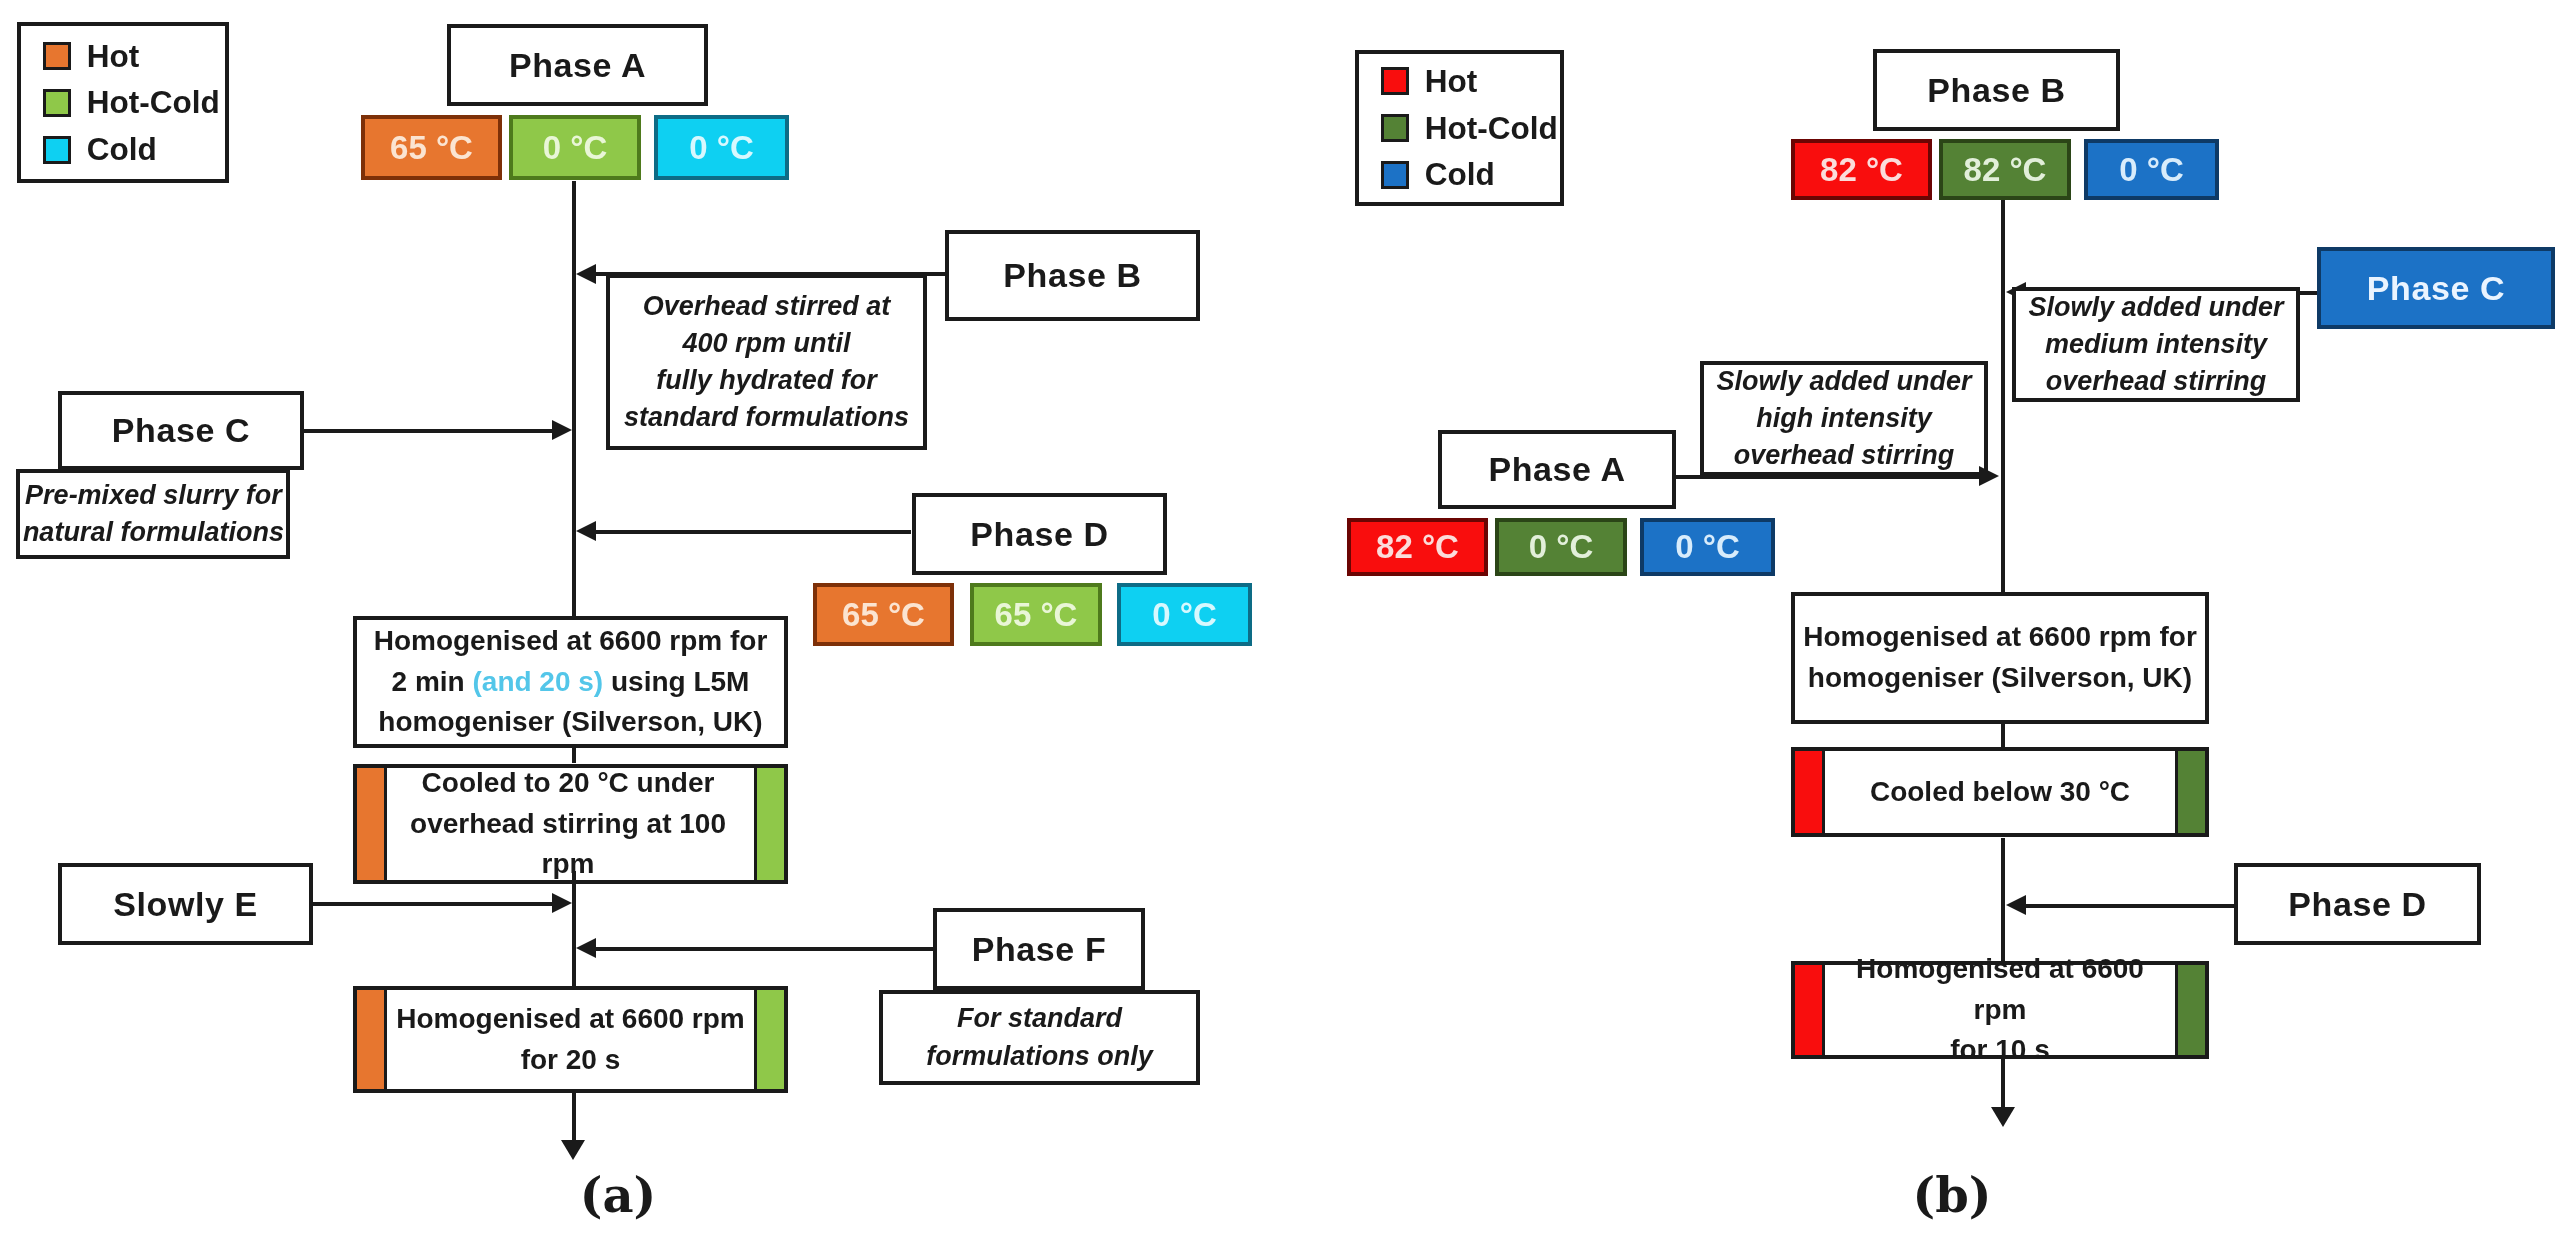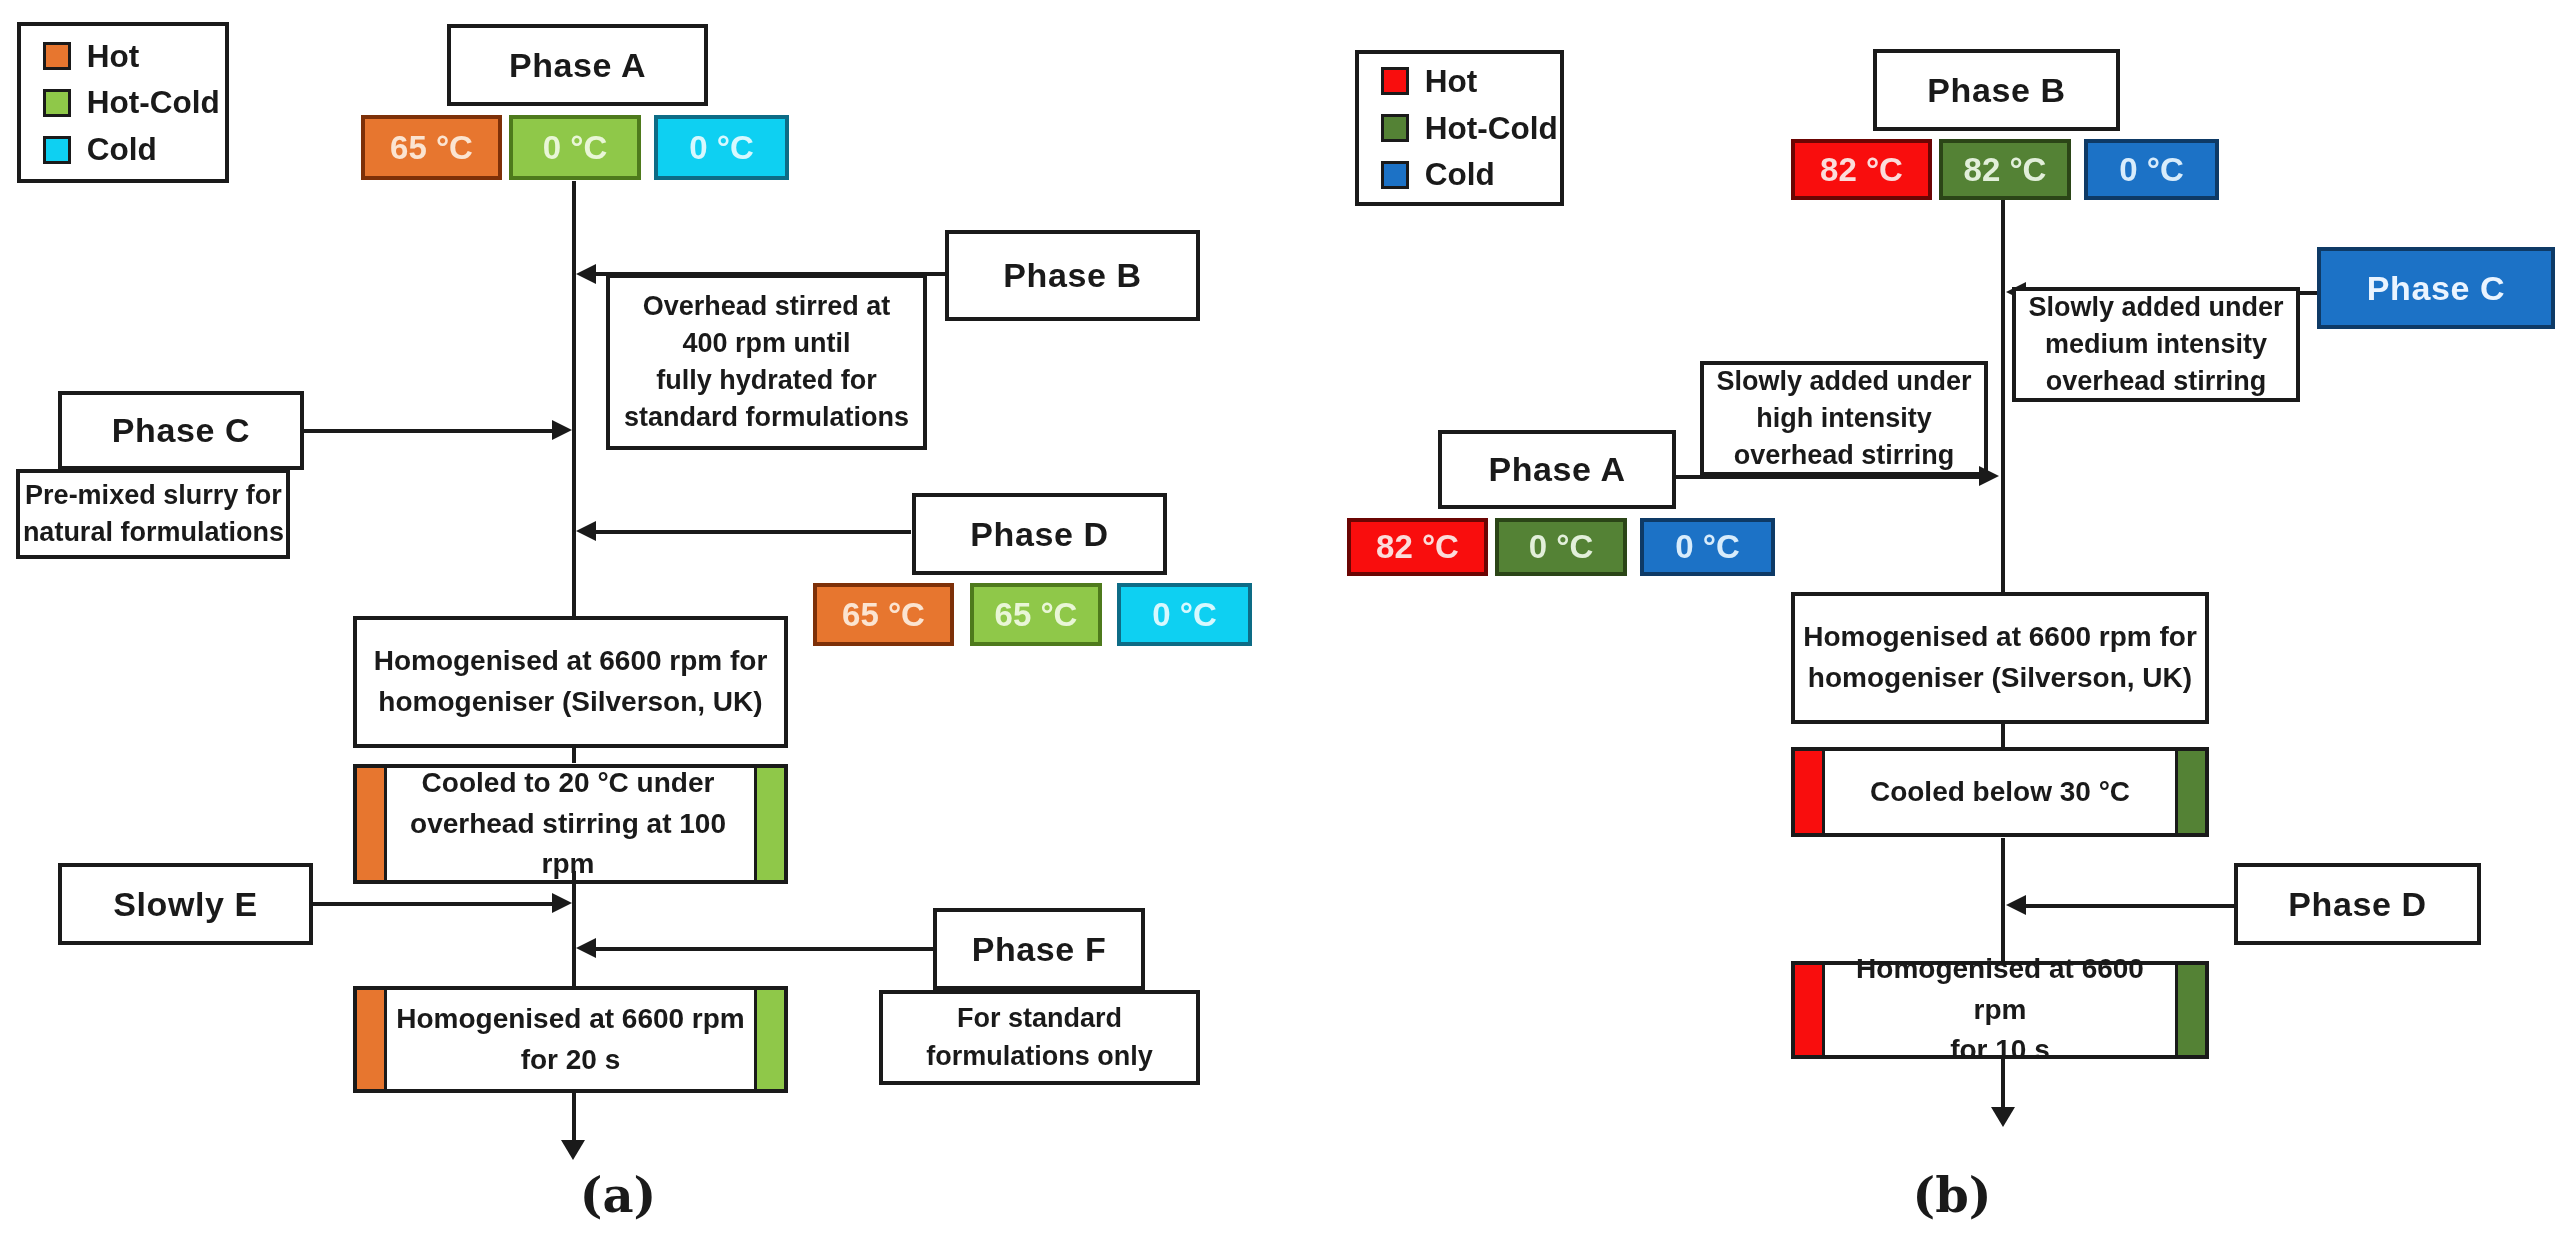--- a/index.html
+++ b/index.html
@@ -1,21 +1,21 @@
 <!DOCTYPE html>
 <html style="font-size:9.7px"><head>
 <meta charset="utf-8">
 <style>
   html,body{margin:0;padding:0;background:#fff;}
   #canvas{position:relative;width:2576px;height:1249px;background:#ffffff;overflow:hidden;
           font-family:"Liberation Sans", sans-serif;color:#1a1a1a;}
   .box{position:absolute;background:#ffffff;border:4.2px solid #1a1a1a;
        display:flex;flex-direction:column;justify-content:center;align-items:center;text-align:center;box-sizing:border-box;}
   .phase-label{font-size:34px;font-weight:700;letter-spacing:0.6px;}
-  .note{font-size:27px;font-weight:600;line-height:1.38;}
+  .note{font-size:27px;font-weight:600;line-height:1.38;font-style:italic;}
   .proc{font-size:28px;font-weight:600;line-height:1.45;}
   .temp{position:absolute;border:4.2px solid #1a1a1a;display:flex;justify-content:center;align-items:center;
         font-size:33px;font-weight:700;box-sizing:border-box;}
   .t-hot-a{border-color:#7d3008;color:#fbe4d1;}
   .t-hc-a{border-color:#4e7a1c;color:#e9f6d7;}
   .t-cold-a{border-color:#0d6c86;color:#d7f8fe;}
   .t-hot-b{border-color:#6b0503;color:#fbdcda;}
   .t-hc-b{border-color:#2b4517;color:#e2efda;}
   .t-cold-b{border-color:#0e3a66;color:#d8ecfb;}
   .phase-blue{border-color:#0e3a66;color:#eaf4ff;}
@@ -103,20 +103,21 @@
       </div>
     <div class="temp t-hc-a" style="left: 970px; top: 583px; width: 132px; height: 63px; background-color: rgb(143, 200, 73);">
         <span>65 °C</span>
       </div>
     <div class="temp t-cold-a" style="left: 1117px; top: 583px; width: 135px; height: 63px; background-color: rgb(14, 208, 242);">
         <span>0 °C</span>
       </div>
 
     <div class="box proc" style="left:353px;top:616px;width:435px;height:132px;">
       <div><span>Homogenised at 6600 rpm for</span></div>
+      <div><span>2 min </span><span style="color: rgb(83, 198, 233);">(and 20 s)</span><span> using L5M</span></div>
       <div><span>homogeniser (Silverson, UK)</span></div>
     </div>
 
     <div class="vline" style="left:572px;top:747px;width:3.6px;height:16.4px;"></div>
 
     <div class="box proc padside" style="left:353px;top:764px;width:435px;height:120px;padding-left:31px;">
       <div class="sidebar-l" style="background-color: rgb(231, 118, 47);"></div>
       <div><span>Cooled to 20 °C under</span></div>
       <div><span>overhead stirring at 100 rpm</span></div>
       <div class="sidebar-r" style="background-color: rgb(143, 200, 73);"></div>

